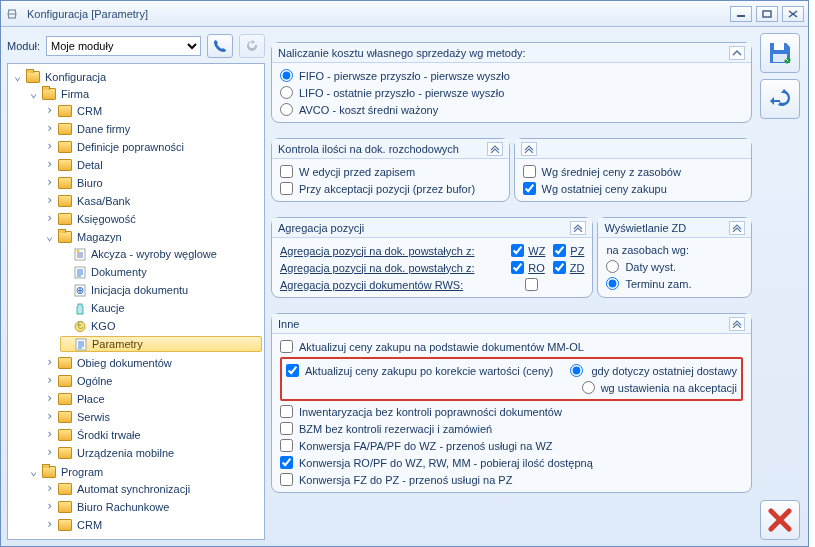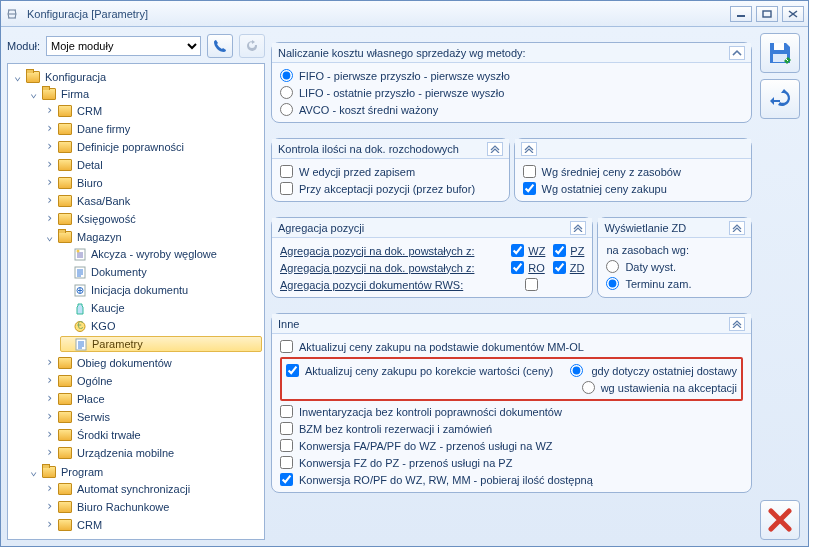--- a/index.html
+++ b/index.html
@@ -493,26 +493,26 @@
               </div>
             <div class="check-row">
                 <input type="checkbox" style="">
                 <span>BZM bez kontroli rezerwacji i zamówień</span>
               </div>
             <div class="check-row">
                 <input type="checkbox" style="">
                 <span>Konwersja FA/PA/PF do WZ - przenoś usługi na WZ</span>
               </div>
             <div class="check-row">
+                <input type="checkbox" checked="" style="">
+                <span>Konwersja RO/PF do WZ, RW, MM - pobieraj ilość dostępną</span>
+              </div>
+            <div class="check-row">
                 <input type="checkbox" style="">
                 <span>Konwersja FZ do PZ - przenoś usługi na PZ</span>
-              </div>
-            <div class="check-row">
-                <input type="checkbox" checked="" style="">
-                <span>Konwersja RO/PF do WZ, RW, MM - pobieraj ilość dostępną</span>
               </div>
           </div>
         </div>
 
       </div>
 
       <div class="sidebtns">
         <div class="big">
           <svg width="28" height="28" viewBox="0 0 28 28">
               <path d="M4 4h16l4 4v16H4z" fill="#3b7dd8"></path>

